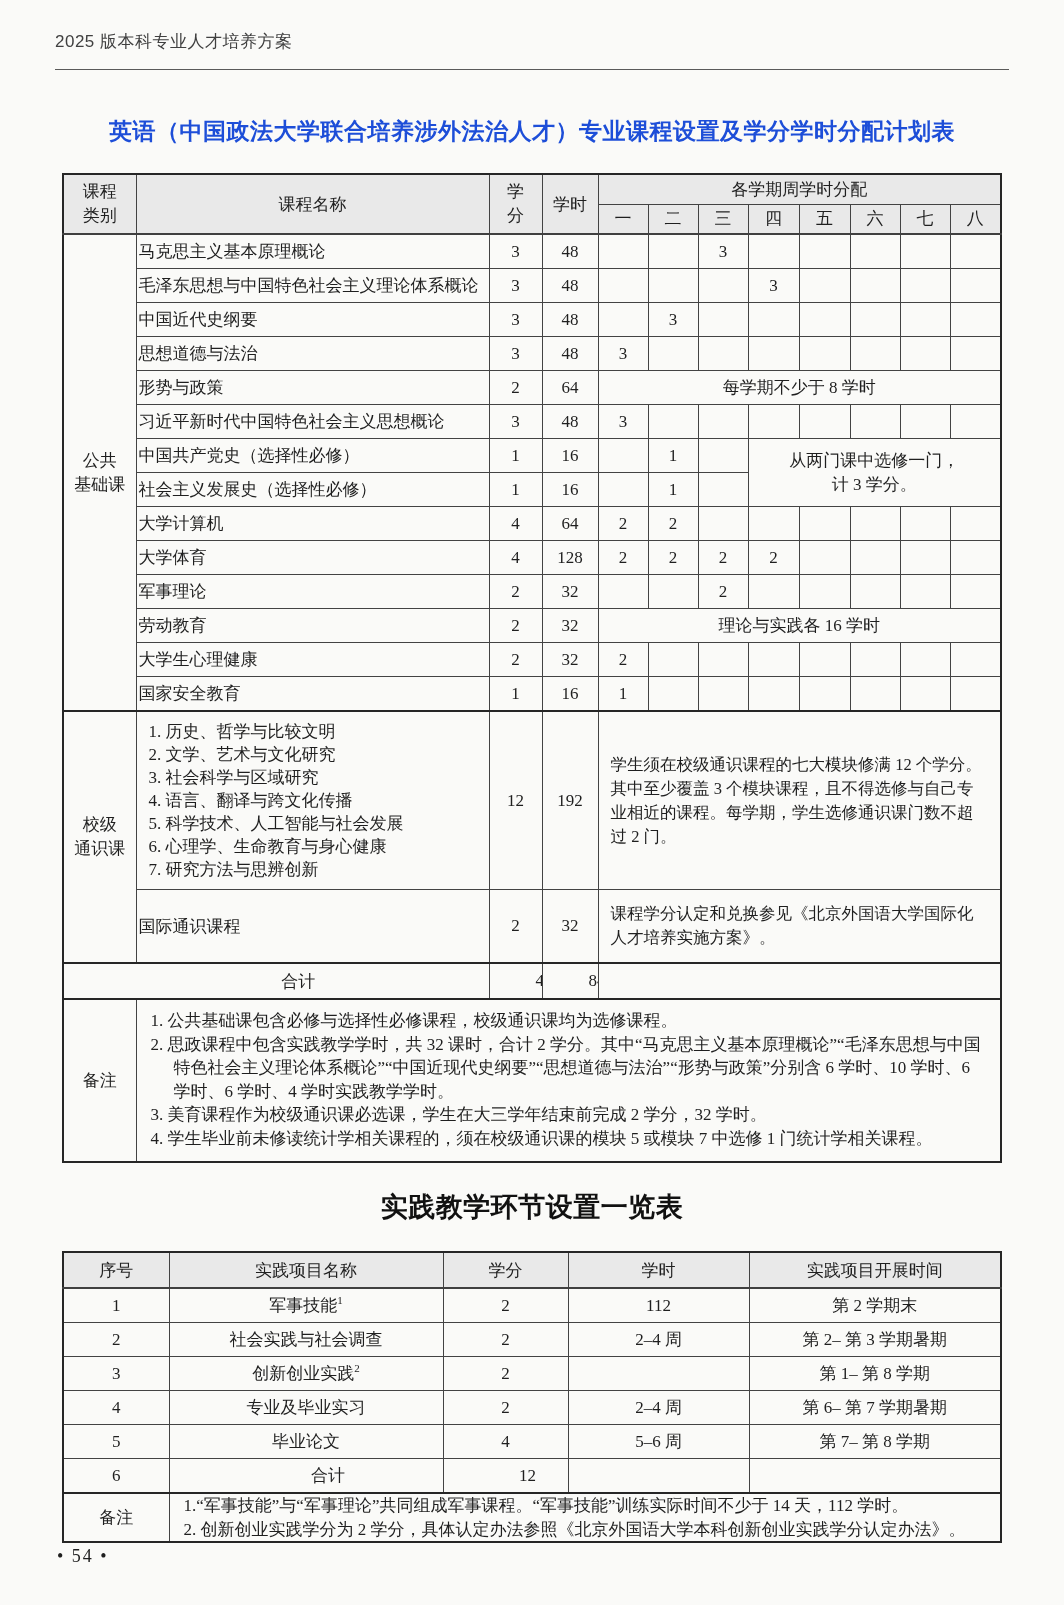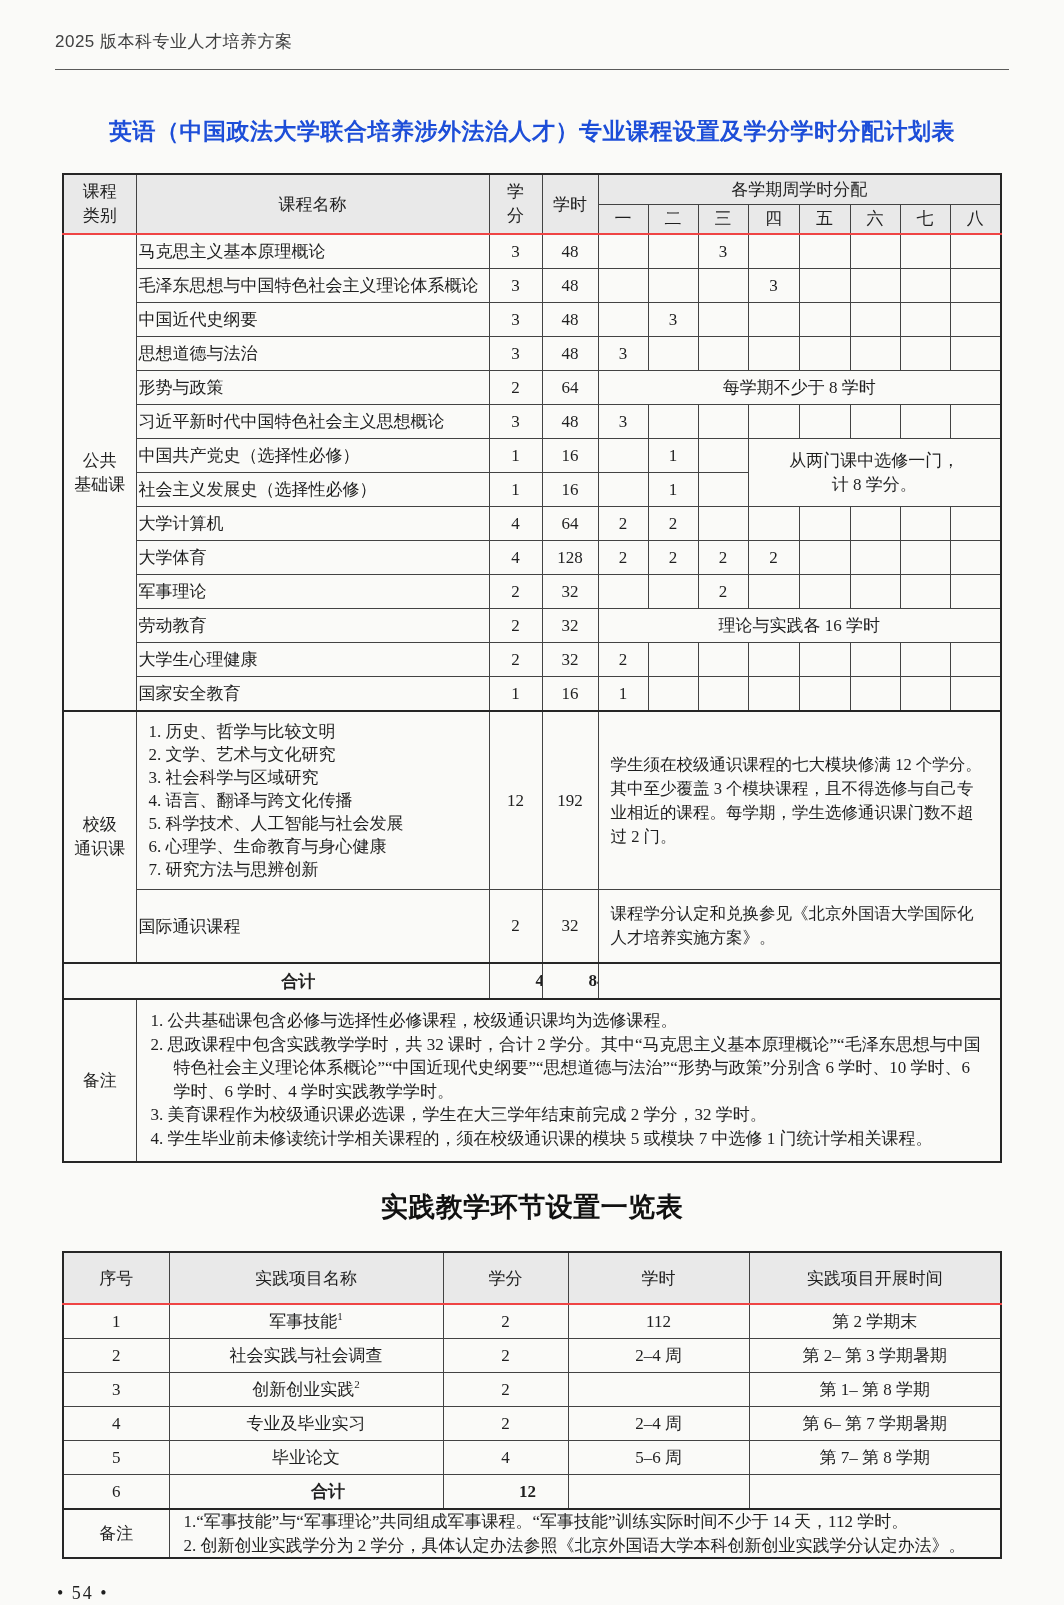--- a/index.html
+++ b/index.html
@@ -25,42 +25,42 @@
     font-size:27px;color:#111;letter-spacing:.5px;
   }
   table{border-collapse:collapse;table-layout:fixed;margin:26px 0 0 62px;width:938px;}
   td,th{
     border:1px solid #434343;text-align:center;vertical-align:middle;
     font-size:17px;font-weight:normal;padding:0 2px;color:#1f1f1f;
     overflow:hidden;
   }
   table{border:2px solid #262626;}
   thead th{background:#e9e9e9;}
-  thead{border-bottom:2px solid #ef4444;margin-top:16px;}
+  thead{border-bottom:2px solid #404040;margin-top:16px;}
   .pre{white-space:pre-line;line-height:24px;}
   .t1 thead tr{height:30px;}
   .t1 tbody td{height:33px;}
   .name{text-align:left;}
   .modules-cell{text-align:left;padding:8px 4px 8px 12px;line-height:23px;}
   .modules-cell div{white-space:nowrap;}
   .para{text-align:left;padding:5px 12px;line-height:24px;font-size:16.5px;}
   tr.sec td{border-top:2px solid #262626;}
   tr.total td{border-top:2px solid #262626;height:34px;}
   tr.intl td{height:62px;}
   tr.notes td{border-top:2px solid #262626;}
   .notes-cell{text-align:left;padding:9px 16px 11px 14px;line-height:23.5px;}
   .note-item{padding-left:1.35em;text-indent:-1.35em;}
-  .b{font-weight:bold;padding-left:46px;}
-  .t2 thead tr{height:52px;}
+  .b{font-weight:normal;padding-left:46px;}
+  .t2 thead tr{height:36px;}
   .t2 tbody td{height:33px;}
   .t2 .notes-cell{padding:0 14px;}
   sup{font-size:11px;line-height:0;}
   .page-number{
     position:absolute;left:57px;top:1546px;
-    font-size:18px;color:#1f1f1f;letter-spacing:2px;margin-top:37px;
+    font-size:18px;color:#1f1f1f;letter-spacing:2px;
   }
 </style>
 </head>
 <body>
 
 <div class="doc-header">2025 版本科专业人才培养方案</div>
 <div class="rule"></div>
 
 <div class="doc-title">英语（中国政法大学联合培养涉外法治人才）专业课程设置及学分学时分配计划表</div>
 
@@ -175,21 +175,21 @@
       <td></td>
     </tr>
     <tr>
       <td class="name">中国共产党史（选择性必修）</td>
       <td>1</td>
       <td>16</td>
       <td></td>
       <td>1</td>
       <td></td>
       <td colspan="5" rowspan="2" class="pre">从两门课中选修一门，
-计 8 学分。</td>
+计 3 学分。</td>
     </tr>
     <tr>
       <td class="name">社会主义发展史（选择性必修）</td>
       <td>1</td>
       <td>16</td>
       <td></td>
       <td>1</td>
       <td></td>
     </tr>
     <tr>

